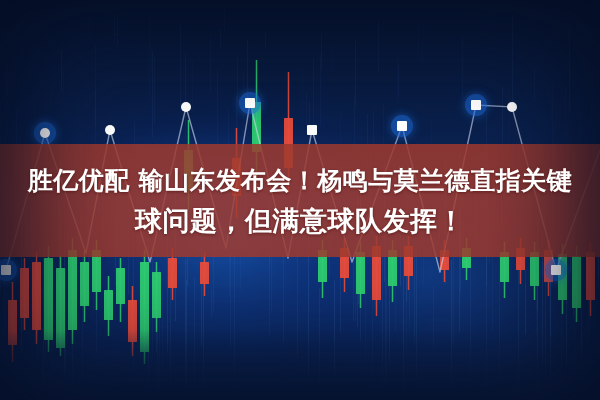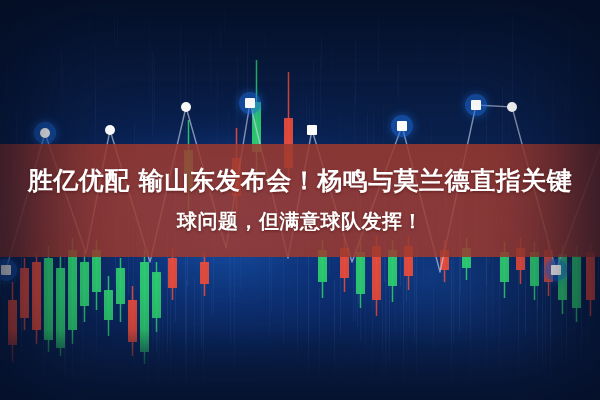--- a/index.html
+++ b/index.html
@@ -116,21 +116,21 @@
   .headline-line {
     color: #ffffff;
     font-size: 25px;
     font-weight: bold;
     line-height: 34px;
     letter-spacing: 0.5px;
     white-space: nowrap;
     text-shadow: 0 1px 3px rgba(60,10,6,0.55);
   }
   .headline-line.l1 { font-size: 25px; }
-  .headline-line.l2 { font-size: 20px; }
+  .headline-line.l2 { font-size: 27px; }
 </style>
 </head>
 <body>
 
 <div id="banner">
 
   <div class="bg-vert-grad"></div>
   <div class="bg-radial-glow"></div>
   <div class="bg-radial-glow2"></div>
   <div class="bg-top-dark"></div>

